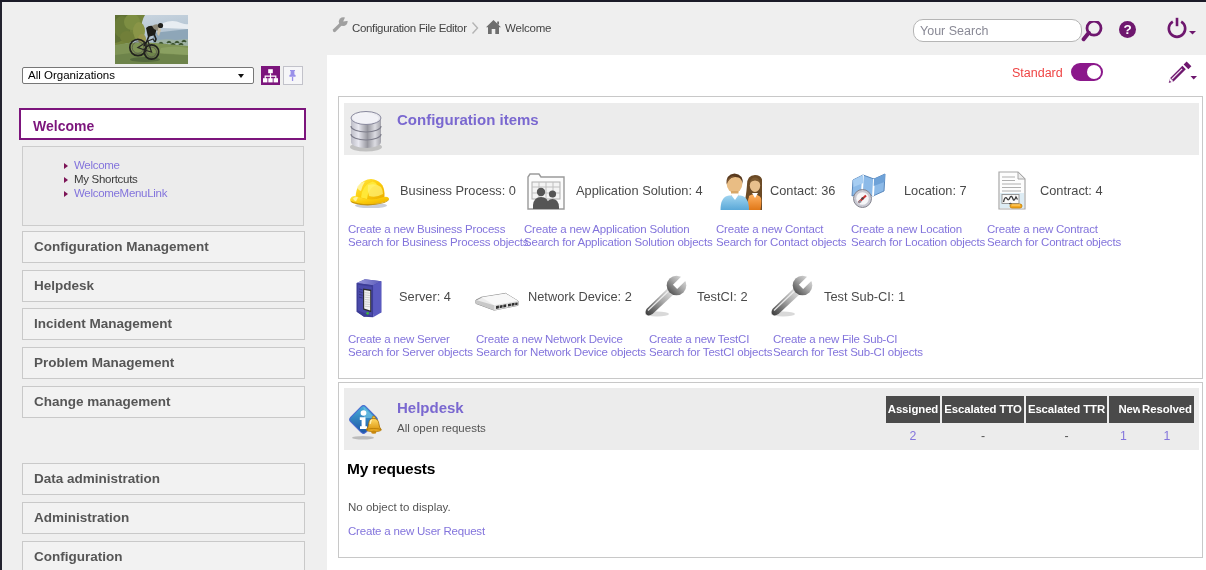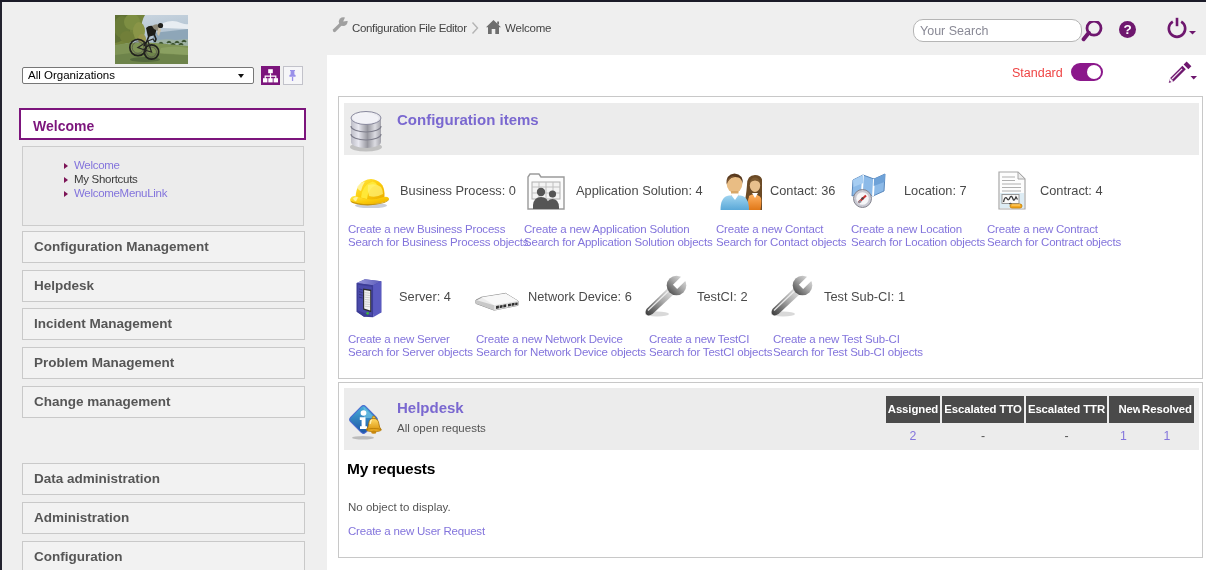--- a/index.html
+++ b/index.html
@@ -335,21 +335,21 @@
       <path d="M21 15.5 L46 11 L46 15.5 L21 20.5 Z" fill="#e0e0e0"></path>
       <g fill="#2e2e2e">
         <path d="M23 16.2 L26 15.7 L26 18.5 L23 19.2 Z"></path>
           <path d="M26.8 15.6 L29.8 15.1 L29.8 17.8 L26.8 18.4 Z"></path>
         <path d="M30.6 14.9 L33.6 14.4 L33.6 17.1 L30.6 17.7 Z"></path>
           <path d="M35.5 14.1 L38.5 13.6 L38.5 16.2 L35.5 16.8 Z"></path>
         <path d="M39.3 13.4 L42.3 12.9 L42.3 15.5 L39.3 16.1 Z"></path>
           <path d="M43 12.8 L45.5 12.4 L45.5 14.9 L43 15.4 Z"></path>
       </g>
     </svg>
-    <div class="label" style="left:189px; top:192px;">Network Device: 6</div>
+    <div class="label" style="left:189px; top:192px;">Network Device: 2</div>
     <svg class="abs" id="wrench1" style="left:304px; top:175px;" width="47" height="47" viewBox="0 0 47 47">
       <defs>
         <linearGradient id="wg1" x1="1" y1="0" x2="0" y2="1">
           <stop offset="0" stop-color="#ececec"></stop>
             <stop offset="0.45" stop-color="#a8a8a8"></stop>
             <stop offset="1" stop-color="#383838"></stop>
         </linearGradient>
       </defs>
       <ellipse cx="14" cy="42" rx="12" ry="2.5" fill="#000" opacity="0.15"></ellipse>
       <path d="M3.5 37 L25 16 L31 22 L9.5 42 Q5.5 44.5 3.5 42.5 Q1.5 40.5 3.5 37 Z" fill="url(#wg1)"></path>
@@ -373,21 +373,21 @@
       <path d="M5 38.5 L25 19.5" stroke="#f2f2f2" stroke-width="1.3" opacity="0.9"></path>
     </svg>
     <div class="label" style="left:485px; top:192px;">Test Sub-CI: 1</div>
 
     <div class="link" style="left:9px; top:236px;">Create a new Server</div>
     <div class="link" style="left:9px; top:249px;">Search for Server objects</div>
     <div class="link" style="left:137px; top:236px;">Create a new Network Device</div>
     <div class="link" style="left:137px; top:249px;">Search for Network Device objects</div>
     <div class="link" style="left:310px; top:236px;">Create a new TestCI</div>
     <div class="link" style="left:310px; top:249px;">Search for TestCI objects</div>
-    <div class="link" style="left:434px; top:236px;">Create a new Test Sub-CI</div>
+    <div class="link" style="left:434px; top:236px;">Create a new File Sub-CI</div>
     <div class="link" style="left:434px; top:249px;">Search for Test Sub-CI objects</div>
   </div>
 
   <div class="abs panel" id="panel2" style="top:382px; height:176px;">
     <div class="phead" style="top:5px; height:62px;"></div>
     <svg class="abs" id="hdic" style="left:9px; top:21px;" width="36" height="36" viewBox="0 0 36 36">
       <defs>
         <linearGradient id="hdg" x1="0" y1="0" x2="1" y2="1">
           <stop offset="0" stop-color="#4ab2dc"></stop>
             <stop offset="1" stop-color="#1a50a0"></stop>

